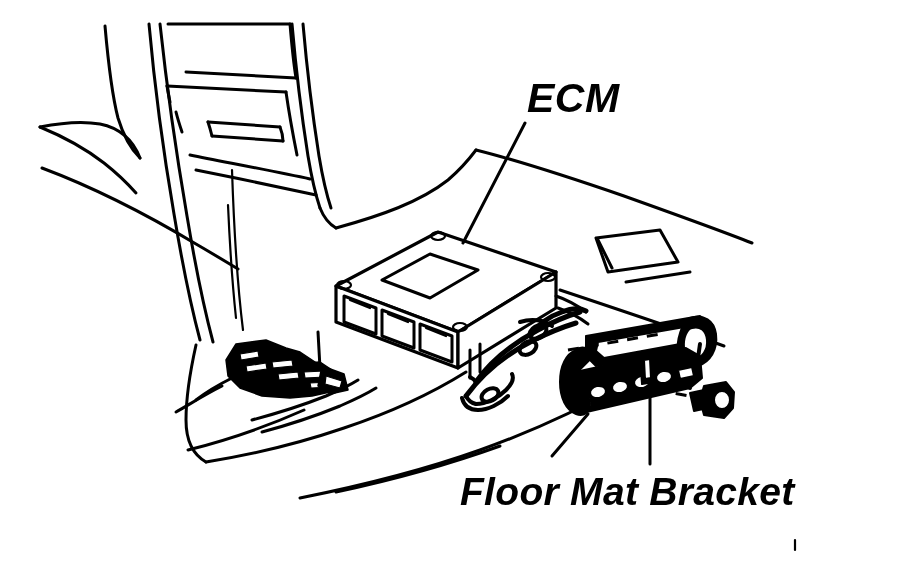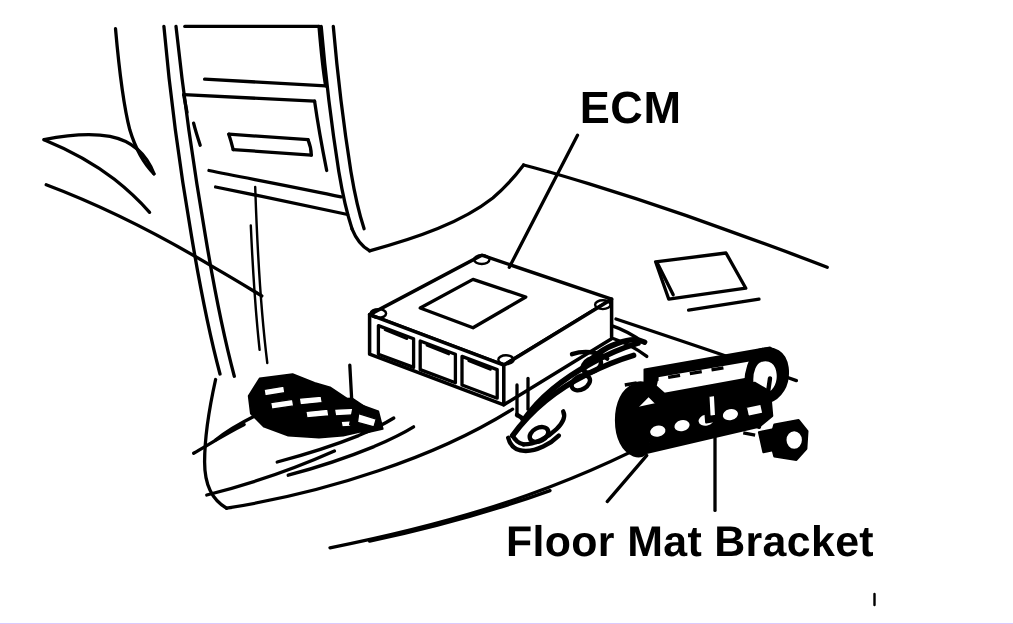--- a/index.html
+++ b/index.html
@@ -10,21 +10,22 @@
   body {
     width: 921px;
     height: 567px;
     overflow: hidden;
     font-family: "Liberation Sans", sans-serif;
   }
   #diagram-root {
     position: relative;
     width: 921px;
     height: 567px;
-    background: #8b5cf6;
+    background: #ec4899;
+    font-style: italic;
   }
   svg#scene {
     position: absolute;
     top: 0;
     left: 0;
     width: 921px;
     height: 567px;
     display: block;
   }
   .ln {

